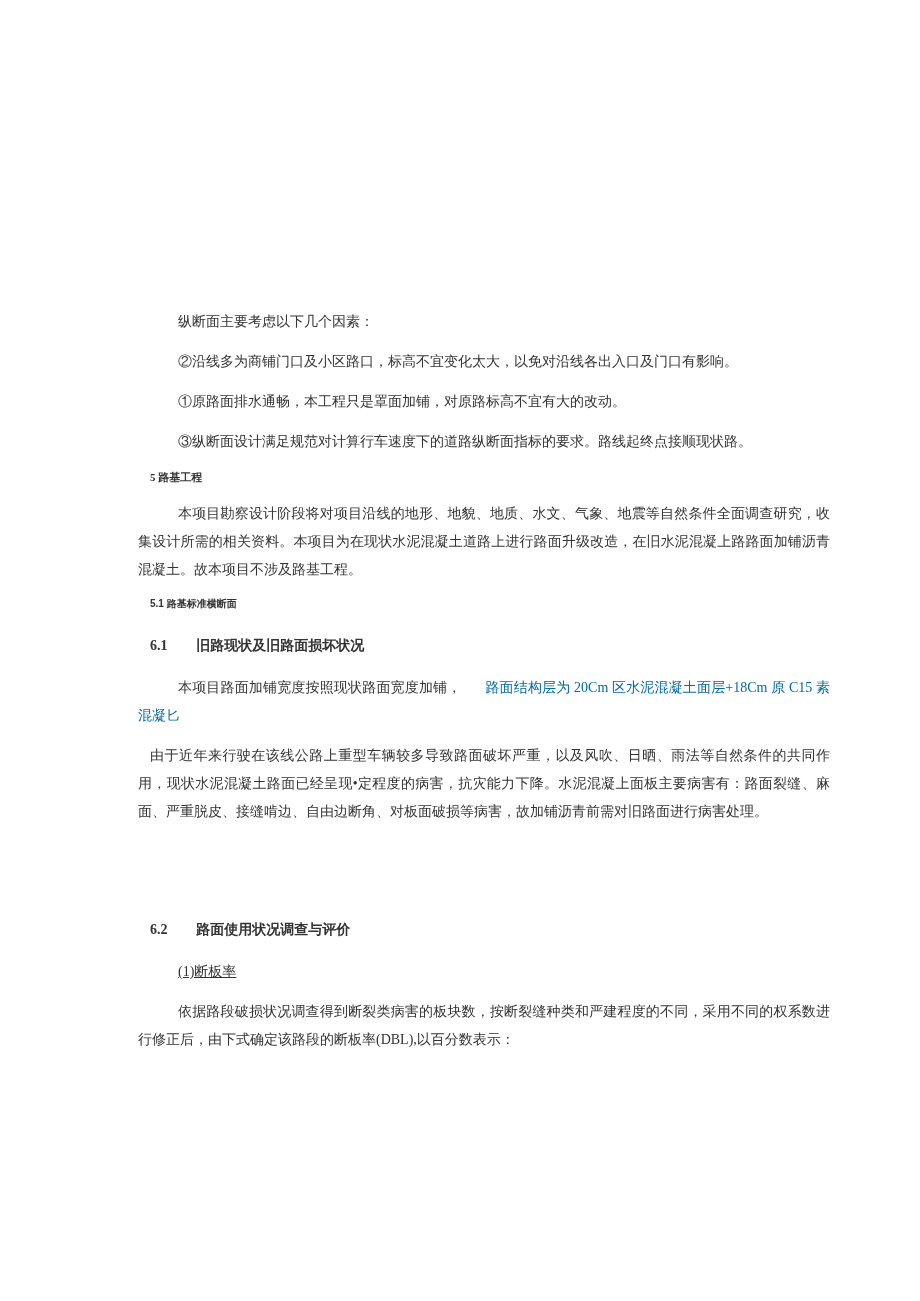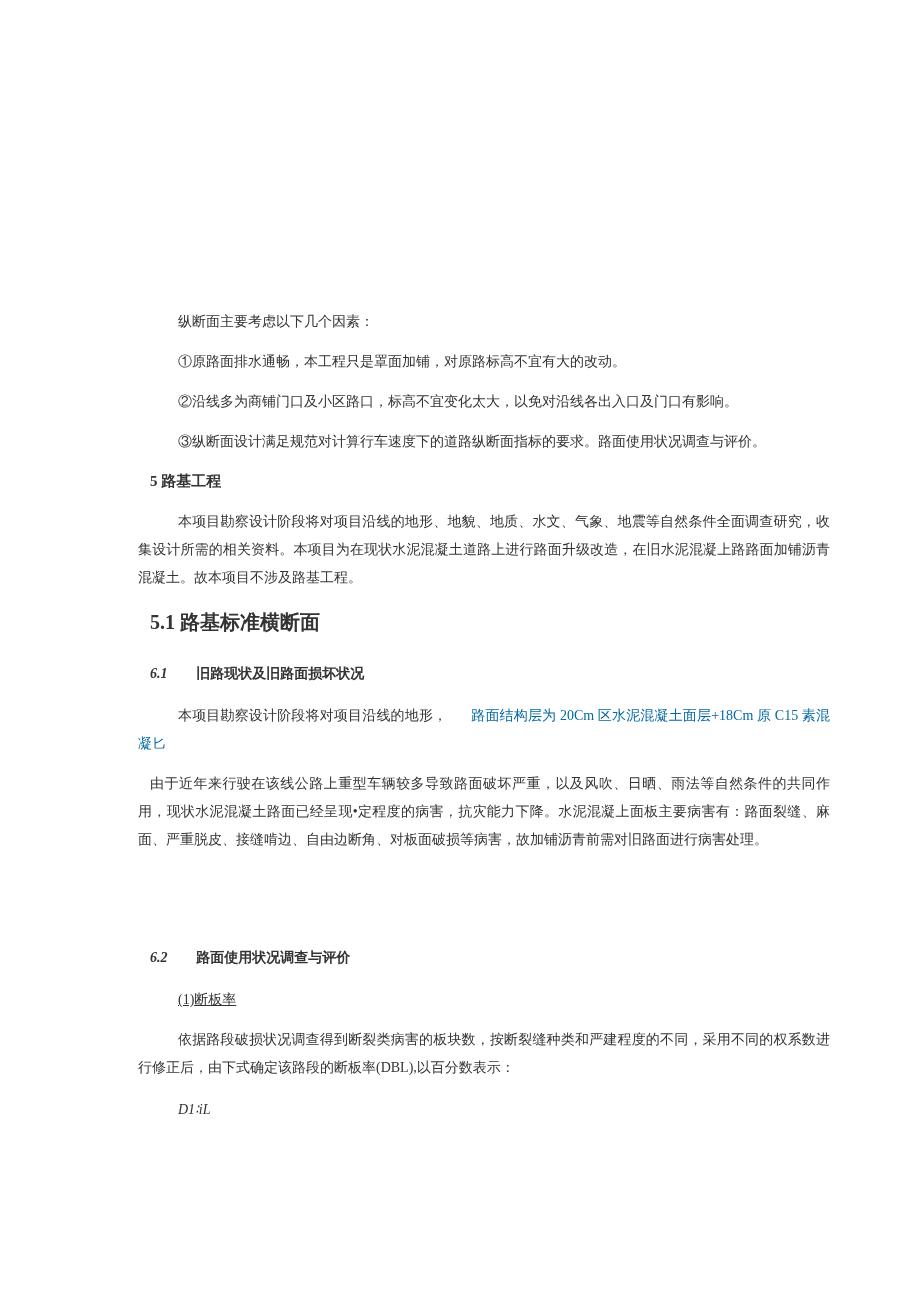--- a/index.html
+++ b/index.html
@@ -23,42 +23,41 @@
       text-indent: 2em;
       margin-bottom: 2px;
       text-align: justify;
     }
     .para-item {
       text-indent: 2em;
       margin-bottom: 2px;
     }
     .heading-h2 {
       font-weight: bold;
-      font-size: 15px;
+      font-size: 11px;
       margin-top: 10px;
       margin-bottom: 6px;
       font-family: "SimSun", "宋体", serif;
     }
     .heading-h3 {
       font-weight: bold;
-      font-size: 20px;
+      font-size: 10px;
       margin-top: 10px;
       margin-bottom: 6px;
-      font-family: Liberation Serif, serif;
+      font-family: Liberation Sans, sans-serif;
     }
     .heading-h4 {
       font-weight: bold;
       font-size: 14px;
       margin-top: 18px;
       margin-bottom: 14px;
       font-family: "SimSun", "宋体", serif;
     }
     .heading-h4 .num {
       margin-right: 1.2em;
-      font-style: italic;
     }
     .highlighted {
       color: #0369a1;
     }
     .gap {
       height: 60px;
     }
     .sub-item {
       text-indent: 2em;
       margin-bottom: 2px;
@@ -73,62 +72,59 @@
   </style>
 </head>
 <body>
 
 <div class="page-content">
 
   <p class="para">
     <span>纵断面主要考虑以下几个因素：</span>
   </p>
   <p class="para-item">
+    <span>②沿线多为商铺门口及小区路口，标高不宜变化太大，以免对沿线各出入口及门口有影响。</span>
+  </p>
+  <p class="para-item">
     <span>①原路面排水通畅，本工程只是罩面加铺，对原路标高不宜有大的改动。</span>
   </p>
   <p class="para-item">
-    <span>②沿线多为商铺门口及小区路口，标高不宜变化太大，以免对沿线各出入口及门口有影响。</span>
-  </p>
-  <p class="para-item">
-    <span>③纵断面设计满足规范对计算行车速度下的道路纵断面指标的要求。路面使用状况调查与评价。</span>
+    <span>③纵断面设计满足规范对计算行车速度下的道路纵断面指标的要求。路线起终点接顺现状路。</span>
   </p>
 
   <h2 class="heading-h2">
     <span>5 路基工程</span>
   </h2>
   <p class="para">
     <span>本项目勘察设计阶段将对项目沿线的地形、地貌、地质、水文、气象、地震等自然条件全面调查研究，收集设计所需的相关资料。本项目为在现状水泥混凝土道路上进行路面升级改造，在旧水泥混凝上路路面加铺沥青混凝土。故本项目不涉及路基工程。</span>
   </p>
 
   <h3 class="heading-h3">
     <span>5.1 路基标准横断面</span>
   </h3>
 
 
   <h4 class="heading-h4">
     <span class="num">6.1</span><span>旧路现状及旧路面损坏状况</span>
   </h4>
 
   <p class="para">
-    <span>本项目勘察设计阶段将对项目沿线的地形，</span><span class="highlighted">路面结构层为 20Cm 区水泥混凝土面层+18Cm 原 C15 素混凝匕</span>
+    <span>本项目路面加铺宽度按照现状路面宽度加铺，</span><span class="highlighted">路面结构层为 20Cm 区水泥混凝土面层+18Cm 原 C15 素混凝匕</span>
   </p>
   <p class="para" style="text-indent:0;">
     <span>由于近年来行驶在该线公路上重型车辆较多导致路面破坏严重，以及风吹、日晒、雨法等自然条件的共同作用，现状水泥混凝土路面已经呈现•定程度的病害，抗灾能力下降。水泥混凝上面板主要病害有：路面裂缝、麻面、严重脱皮、接缝啃边、自由边断角、对板面破损等病害，故加铺沥青前需对旧路面进行病害处理。</span>
   </p>
 
   <div class="gap"></div>
 
   <h4 class="heading-h4">
     <span class="num">6.2</span><span>路面使用状况调查与评价</span>
   </h4>
 
   <p class="sub-item">
     <span>(1)断板率</span>
   </p>
   <p class="para">
     <span>依据路段破损状况调查得到断裂类病害的板块数，按断裂缝种类和严建程度的不同，采用不同的权系数进行修正后，由下式确定该路段的断板率(DBL),以百分数表示：</span>
   </p>
 
-  <p class="formula">
-    <span>D1∶iL</span>
-  </p>
 
 </div>
 
 </body></html>

